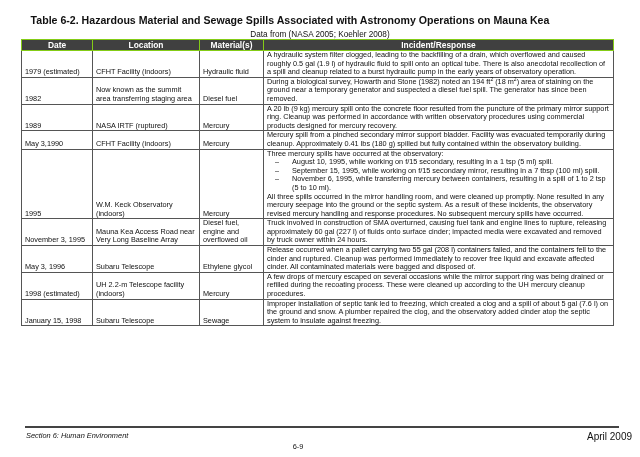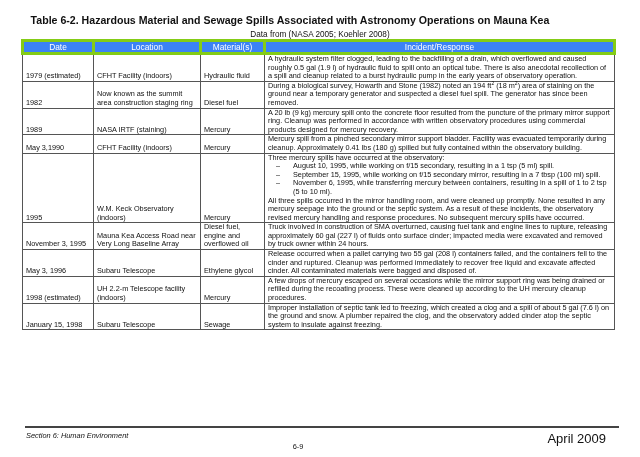--- a/index.html
+++ b/index.html
@@ -4,29 +4,29 @@
 <style>
   html, body { margin: 0; padding: 0; background: #ffffff; }
   body { width: 640px; height: 457px; position: relative; overflow: hidden; font-family: "Liberation Sans", sans-serif; color: #111; }
   .title { position: absolute; left: 0; width: 580px; top: 14px; text-align: center; font-weight: bold; font-size: 10.6px; letter-spacing: 0; }
   .subtitle { position: absolute; left: 0; width: 640px; top: 30px; text-align: center; font-size: 8.2px; }
   table.spills { position: absolute; left: 21px; top: 39px; width: 592px; border-collapse: collapse; table-layout: fixed; font-size: 7.3px; line-height: 8.6px; }
   table.spills col.c-date { width: 71px; }
   table.spills col.c-loc { width: 107px; }
   table.spills col.c-mat { width: 64px; }
   table.spills col.c-inc { width: 350px; }
-  table.spills th { background: #3b82f6; color: #fff; font-weight: normal; font-size: 8.4px; height: 10px; padding: 0; text-align: center; border: 3px solid #84cc16; line-height: 10px; }
+  table.spills th { background: #404040; color: #fff; font-weight: bold; font-size: 8.4px; height: 10px; padding: 0; text-align: center; border: 1px solid #84cc16; line-height: 10px; }
   table.spills td { border: 1px solid #555; padding: 0 3px; vertical-align: bottom; }
   table.spills td.inc { vertical-align: top; padding: 0 3px; }
   .bullets { list-style: none; margin: 0; padding: 0 0 0 8px; }
   .bullets li { position: relative; padding-left: 17px; }
   .bullets li .dash { position: absolute; left: 0; top: 0; }
   .footer-rule { position: absolute; left: 25px; width: 594px; top: 426px; height: 2px; background: #444; }
   .footer-left { position: absolute; left: 26px; top: 431px; font-size: 7.4px; font-style: italic; }
-  .footer-right { position: absolute; right: 34px; top: 431px; font-size: 13px; }
+  .footer-right { position: absolute; right: 8px; top: 431px; font-size: 10px; }
   .page-num { position: absolute; left: 0; width: 596px; top: 442px; text-align: center; font-size: 7.4px; }
   sup { font-size: 5px; line-height: 0; }
 </style>
 </head>
 <body>
 
 <div class="title">Table 6-2. Hazardous Material and Sewage Spills Associated with Astronomy Operations on Mauna Kea</div>
 <div class="subtitle">Data from (NASA 2005; Koehler 2008)</div>
 
 <table class="spills">
@@ -46,27 +46,27 @@
   </thead>
   <tbody>
     <tr>
       <td style="width:60px">1979 (estimated)</td>
       <td>CFHT Facility (indoors)</td>
       <td>Hydraulic fluid</td>
       <td class="inc">A hydraulic system filter clogged, leading to the backfilling of a drain, which overflowed and caused roughly 0.5 gal (1.9 l) of hydraulic fluid to spill onto an optical tube. There is also anecdotal recollection of a spill and cleanup related to a burst hydraulic pump in the early years of observatory operation.</td>
     </tr>
     <tr>
       <td>1982</td>
-      <td>Now known as the summit area construction staging ring</td>
+      <td>Now known as the summit area transferring staging area</td>
       <td>Diesel fuel</td>
       <td class="inc"><span>During a biological survey, Howarth and Stone (1982) noted an 194 ft</span><sup>2</sup><span> (18 m</span><sup>2</sup><span>) area of staining on the ground near a temporary generator and suspected a diesel fuel spill. The generator has since been removed.</span></td>
     </tr>
     <tr>
       <td>1989</td>
-      <td>NASA IRTF (staining)</td>
+      <td>NASA IRTF (ruptured)</td>
       <td>Mercury</td>
       <td class="inc">A 20 lb (9 kg) mercury spill onto the concrete floor resulted from the puncture of the primary mirror support ring. Cleanup was performed in accordance with written observatory procedures using commercial products designed for mercury recovery.</td>
     </tr>
     <tr>
       <td>May 3,1990</td>
       <td>CFHT Facility (indoors)</td>
       <td>Mercury</td>
       <td class="inc">Mercury spill from a pinched secondary mirror support bladder. Facility was evacuated temporarily during cleanup. Approximately 0.41 lbs (180 g) spilled but fully contained within the observatory building.</td>
     </tr>
     <tr>

